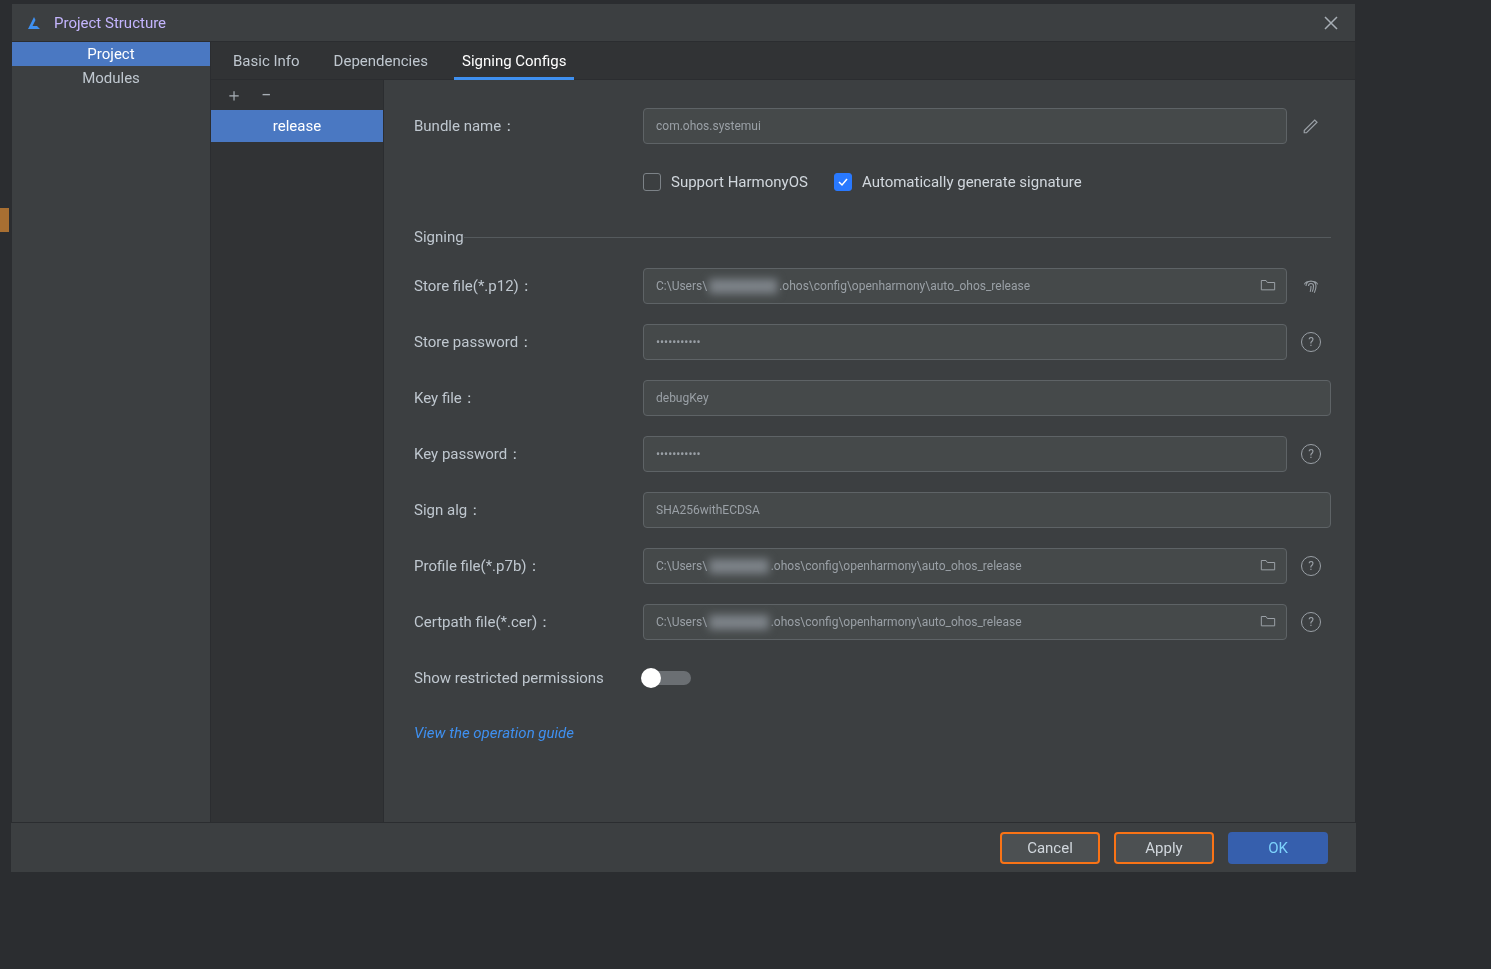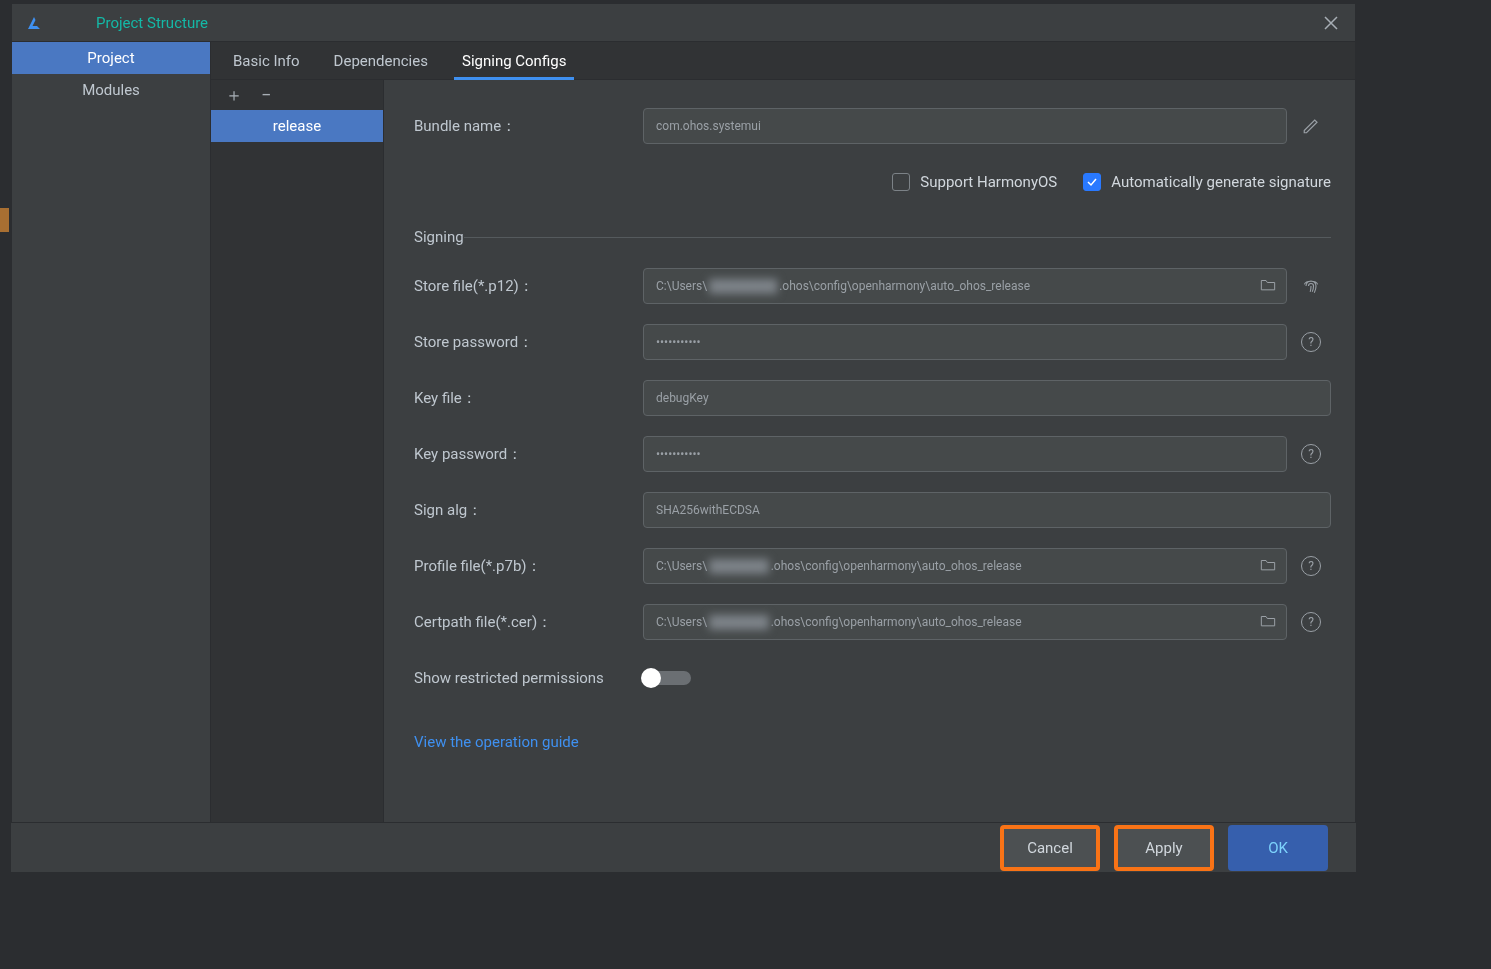--- a/index.html
+++ b/index.html
@@ -31,24 +31,23 @@
     background: #3c3f41;
     border-bottom: 1px solid #2b2d30;
   }
   .titlebar .logo {
     width: 20px;
     height: 20px;
     margin-right: 10px;
     display:flex;align-items:center;justify-content:center;
   }
   .titlebar .title {
-    color: #14b8a6;
+    color: #c4b5fd;
     font-size: 15px;
     flex: 1;
-    margin-left: 42px;
   }
   .titlebar .close {
     color: #a7aeb5;
     font-size: 16px;
     width: 24px;
     height: 24px;
     display:flex;align-items:center;justify-content:center;
     cursor: pointer;
   }
   .body {
@@ -57,21 +56,21 @@
     min-height: 0;
   }
   .nav {
     width: 199px;
     background: #3c3f41;
     border-right: 1px solid #2b2d30;
     display: flex;
     flex-direction: column;
   }
   .nav-item {
-    height: 32px;
+    height: 24px;
     display: flex;
     align-items: center;
     justify-content: center;
     color: #bfc7cf;
     font-size: 15px;
     cursor: pointer;
   }
   .nav-item.active {
     background: #4a78c2;
     color: #ffffff;
@@ -197,21 +196,21 @@
   }
   .help {
     width: 20px;height:20px;
     border:1.5px solid #9aa0a6;
     border-radius:50%;
     display:flex;align-items:center;justify-content:center;
     font-size:12px;color:#9aa0a6;
     margin:auto;
   }
   .checkrow {
-    display:flex;align-items:center;gap:26px;justify-content:flex-end;
+    display:flex;align-items:center;gap:26px;
   }
   .check {
     display:flex;align-items:center;gap:10px;
     color:#d1d7dd;font-size:15px;
     cursor:pointer;
   }
   .checkbox {
     width:18px;height:18px;border:1.5px solid #7c8287;border-radius:3px;
     display:flex;align-items:center;justify-content:center;
   }
@@ -223,43 +222,44 @@
   }
   .sep-row .lbl { color:#bfc7cf;font-size:15px; }
   .sep-row .line { flex:1;height:1px;background:#555a5d; }
   .toggle {
     width:48px;height:14px;background:#6b6f73;border-radius:10px;position:relative;
   }
   .toggle .knob {
     width:20px;height:20px;border-radius:50%;background:#fff;position:absolute;left:-2px;top:-3px;
   }
   .link-row {
-    margin-top: 36px;
+    margin-top: 27px;
+    font-style: italic;
   }
   .link { color:#3f90f0;font-size:15px;cursor:pointer;text-decoration:none; }
   .footer {
     position: absolute;
     left: 11px;
     top: 822px;
     width: 1345px;
     height: 50px;
     background: #3c3f41;
     display:flex;align-items:center;justify-content:flex-end;
     gap:14px;
     padding-right: 28px;
     border-top: 1px solid #2b2d30;
   }
   .btn {
     min-width: 100px;
-    height: 46px;
+    height: 32px;
     border-radius: 4px;
     display:flex;align-items:center;justify-content:center;
     font-size: 15px;
     cursor:pointer;
-    border:4px solid #f97316;
+    border:2px solid #f97316;
     background:#4c5052;
     color:#d1d7dd;
   }
   .btn.primary {
     background:#365fad;
     border-color:#365fad;
     color:#7dd3fc;
   }
   
   .left-margin {

